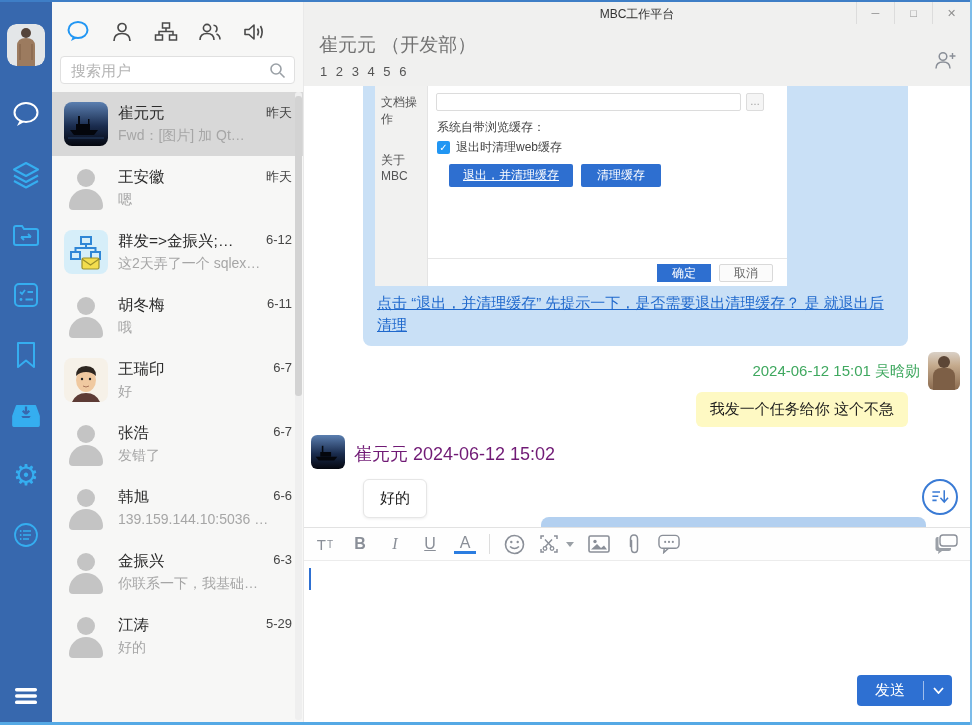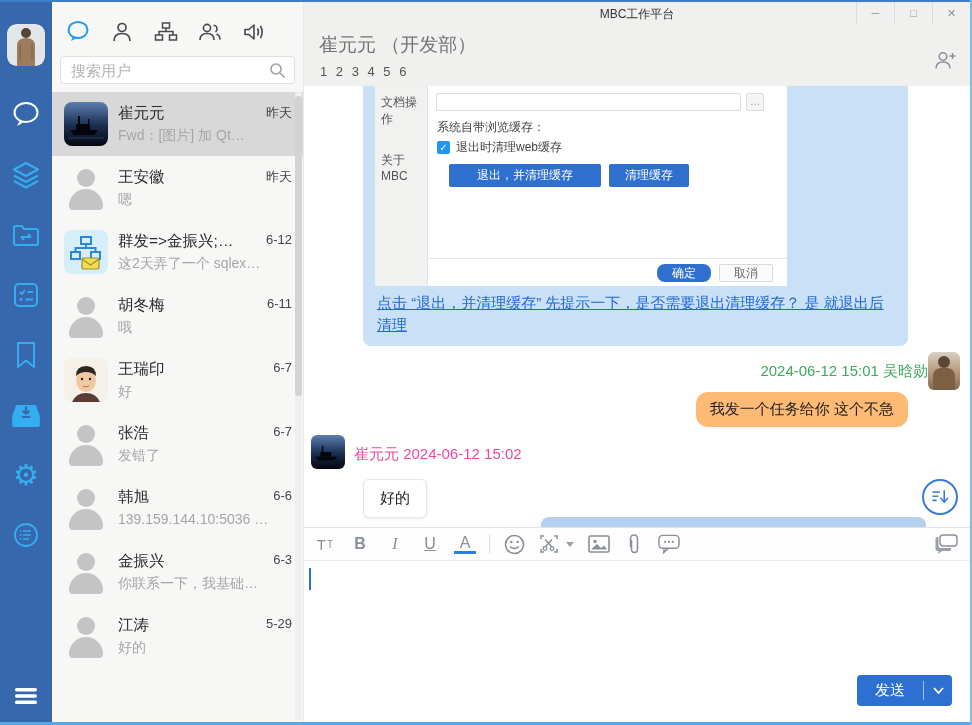--- a/index.html
+++ b/index.html
@@ -59,35 +59,35 @@
   .dlg-side { width:53px; background:#f1f1f0; border-right:1px solid #e4e4e4; padding-top:8px; }
   .dlg-side div { font-size:12px; color:#555; padding:0 0 24px 6px; }
   .dlg-body { position:relative; flex:1; }
   .dlg-input { position:absolute; left:8px; top:7px; width:305px; height:18px; border:1px solid #dcdcdc; border-radius:2px; background:#fff; }
   .dlg-more { position:absolute; left:318px; top:7px; width:18px; height:18px; border:1px solid #dcdcdc; border-radius:2px; background:#f5f5f5; color:#999; font-size:10px; text-align:center; line-height:16px; cursor:pointer; }
   .dlg-cache { position:absolute; left:9px; top:33px; font-size:12px; color:#444; }
   .dlg-check { position:absolute; left:9px; top:53px; display:flex; align-items:center; gap:6px; font-size:12px; color:#444; }
   .chk { width:13px; height:13px; background:#2196f3; border-radius:2px; color:#fff; font-size:10px; line-height:13px; text-align:center; }
   .dlg-btns { position:absolute; left:21px; top:78px; display:flex; gap:8px; }
   .dbtn { background:#2e6fd0; color:#fff; font-size:12px; height:23px; border-radius:2px; display:flex; align-items:center; justify-content:center; cursor:pointer; }
-  .dbtn.b1 { width:152px; } .dbtn.b2 { width:80px; }
+  .dbtn.b1 { width:124px;text-decoration:underline; } .dbtn.b2 { width:80px; }
   .dlg-foot { position:absolute; left:0; right:0; bottom:0; height:28px; border-top:1px solid #e6e6e6; display:flex; align-items:center; justify-content:flex-end; gap:8px; padding-right:14px; }
-  .okbtn { width:54px; height:18px; background:#2e6fd0; color:#fff; font-size:12px; text-align:center; line-height:18px; border-radius:8px; cursor:pointer; }
+  .okbtn { width:54px; height:18px; background:#2e6fd0; color:#fff; font-size:12px; text-align:center; line-height:18px; border-radius:0; cursor:pointer; }
   .cancelbtn { width:54px; height:18px; background:#fbfbfb; border:1px solid #d9d9d9; color:#666; font-size:12px; text-align:center; line-height:16px; border-radius:2px; cursor:pointer; }
   .caption { padding:6px 14px 10px 14px; font-size:15px; line-height:22px; color:#1f68cc;text-decoration:underline; }
 
-  .meta-r { display:flex; justify-content:flex-end; align-items:center; gap:0; margin:6px 10px 0 0; }
+  .meta-r { display:flex; justify-content:flex-end; align-items:center; gap:8px; margin:6px 10px 0 0; }
   .meta-r .tm { font-size:15px; color:#3fa85f; }
   .av-wu { width:32px; height:38px; border-radius:6px; background:linear-gradient(#d9d0c6 0%,#c5ab8e 35%,#8a6a4e 100%); position:relative; overflow:hidden; }
   .av-wu::before { content:""; position:absolute; left:10px; top:4px; width:12px; height:12px; border-radius:50%; background:#5c4636; }
   .av-wu::after { content:""; position:absolute; left:5px; top:16px; width:22px; height:22px; border-radius:8px 8px 0 0; background:#7d5f46; }
   .msg-out { display:flex; justify-content:flex-end; margin:2px 62px 0 0; }
-  .msg-out .b { background:#fdba74; border-radius:12px; padding:8px 14px; font-size:15px; color:#1c1c1c; }
+  .msg-out .b { background:#fef9c3; border-radius:6px; padding:8px 14px; font-size:15px; color:#1c1c1c; }
   .meta-l { display:flex; align-items:center; gap:9px; margin:8px 0 0 7px; }
-  .meta-l .nm { font-size:15px; color:#ec4899; }
+  .meta-l .nm { font-size:18px; color:#701a75; }
   .msg-in-white { margin:6px 0 0 59px; display:inline-block; background:#fff; border:1px solid #e6e6e6; box-shadow:0 1px 3px rgba(0,0,0,.07); border-radius:6px; padding:9px 16px; font-size:15px; color:#1c1c1c; width:fit-content; }
   .sliver { position:absolute; left:237px; right:44px; bottom:0; height:10px; background:#b3d0f0; border-radius:8px 8px 0 0; }
   .scroll-btn { position:absolute; right:12px; bottom:12px; width:36px; height:36px; border-radius:50%; background:#fff; border:2px solid #3a7bd5; display:flex; align-items:center; justify-content:center; cursor:pointer; z-index:6; }
 
   
   .fmtbar { position:absolute; top:525px; left:0; right:0; height:34px; background:#fefefe; border-top:1px solid #e2e2e2; border-bottom:1px solid #ececec; display:flex; align-items:center; padding-left:10px; gap:13px; }
   .f-ic { width:22px; height:24px; display:flex; align-items:center; justify-content:center; color:#8a8f98; font-size:16px; cursor:pointer; }
   .f-sep { width:1px; height:20px; background:#ddd; }
   .f-font { font-size:15px; } .f-font .sub { font-size:10px; margin-left:1px; }
   .f-bold { font-weight:bold; }

